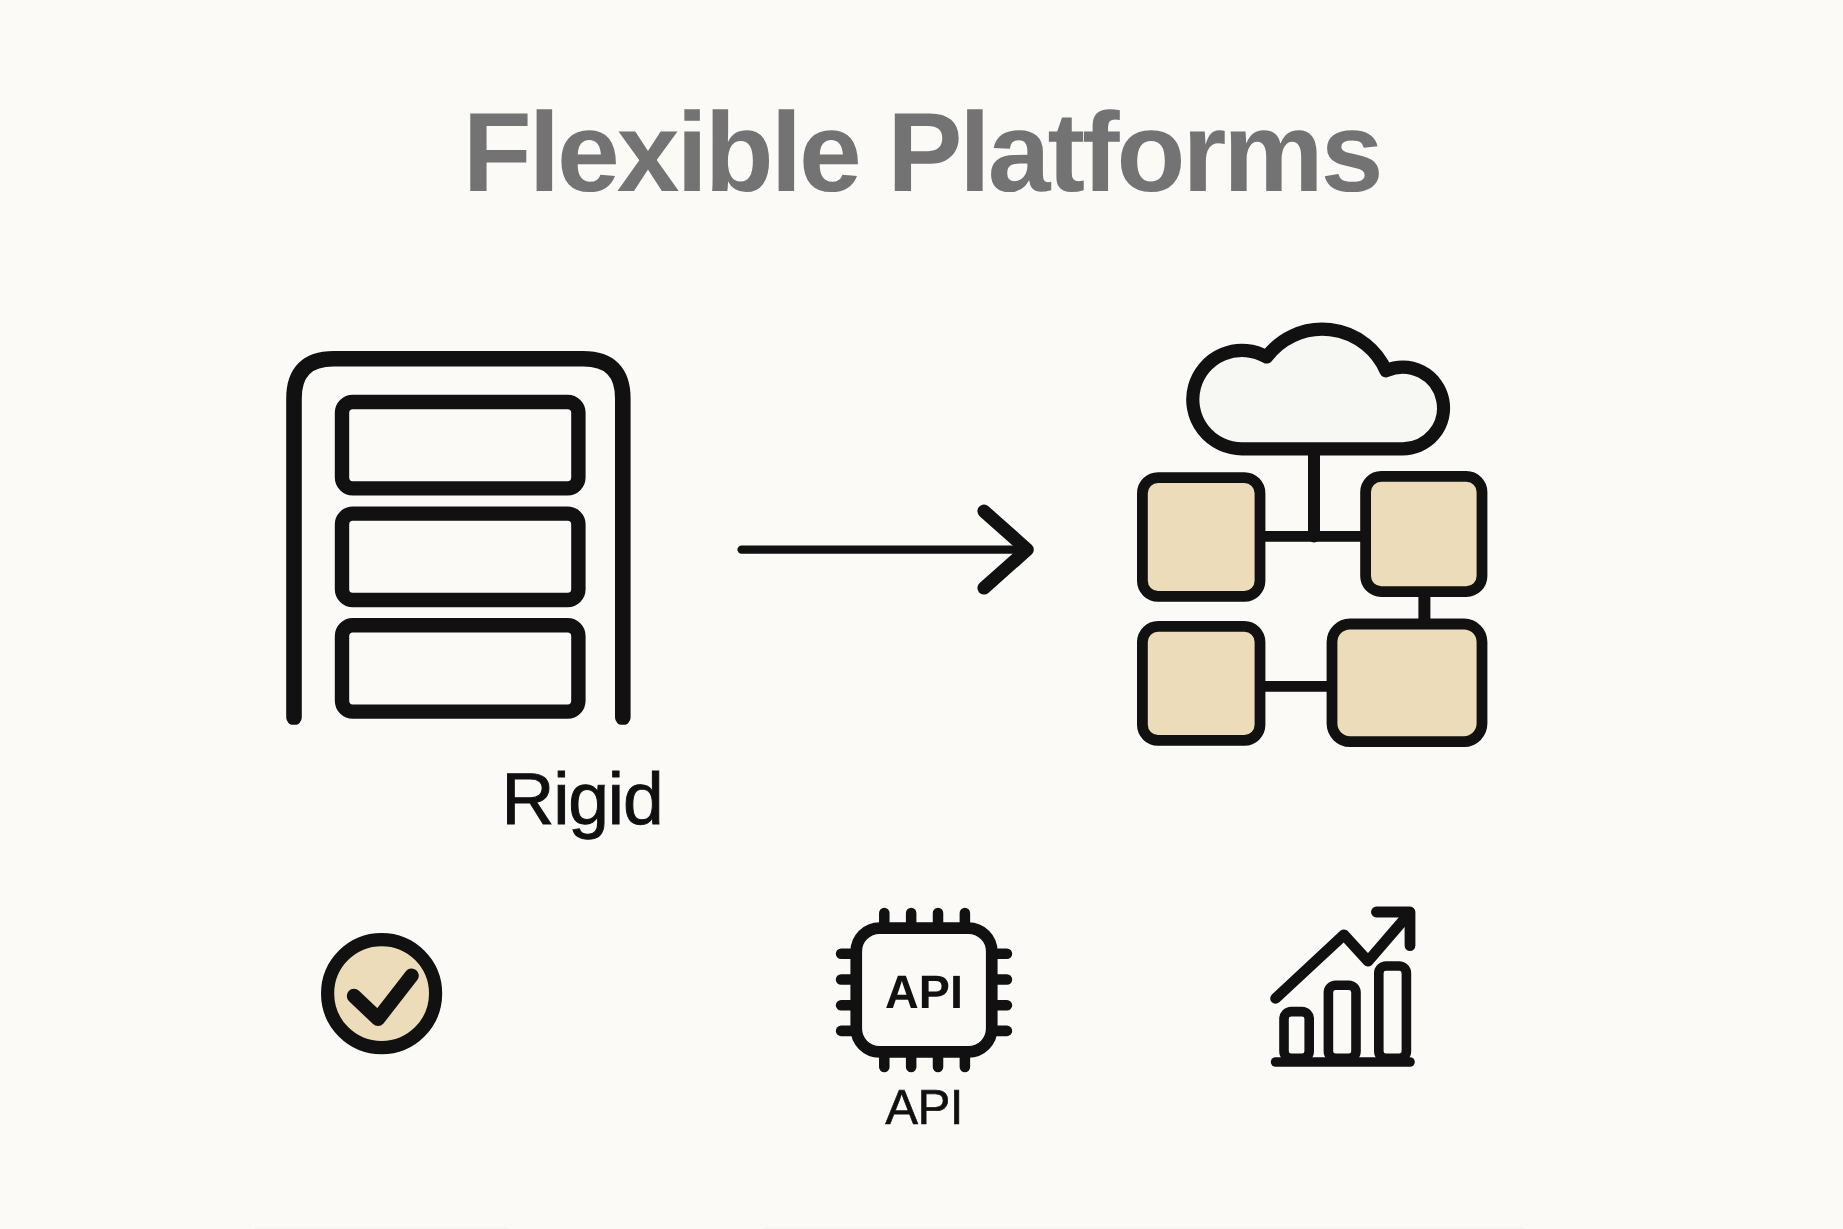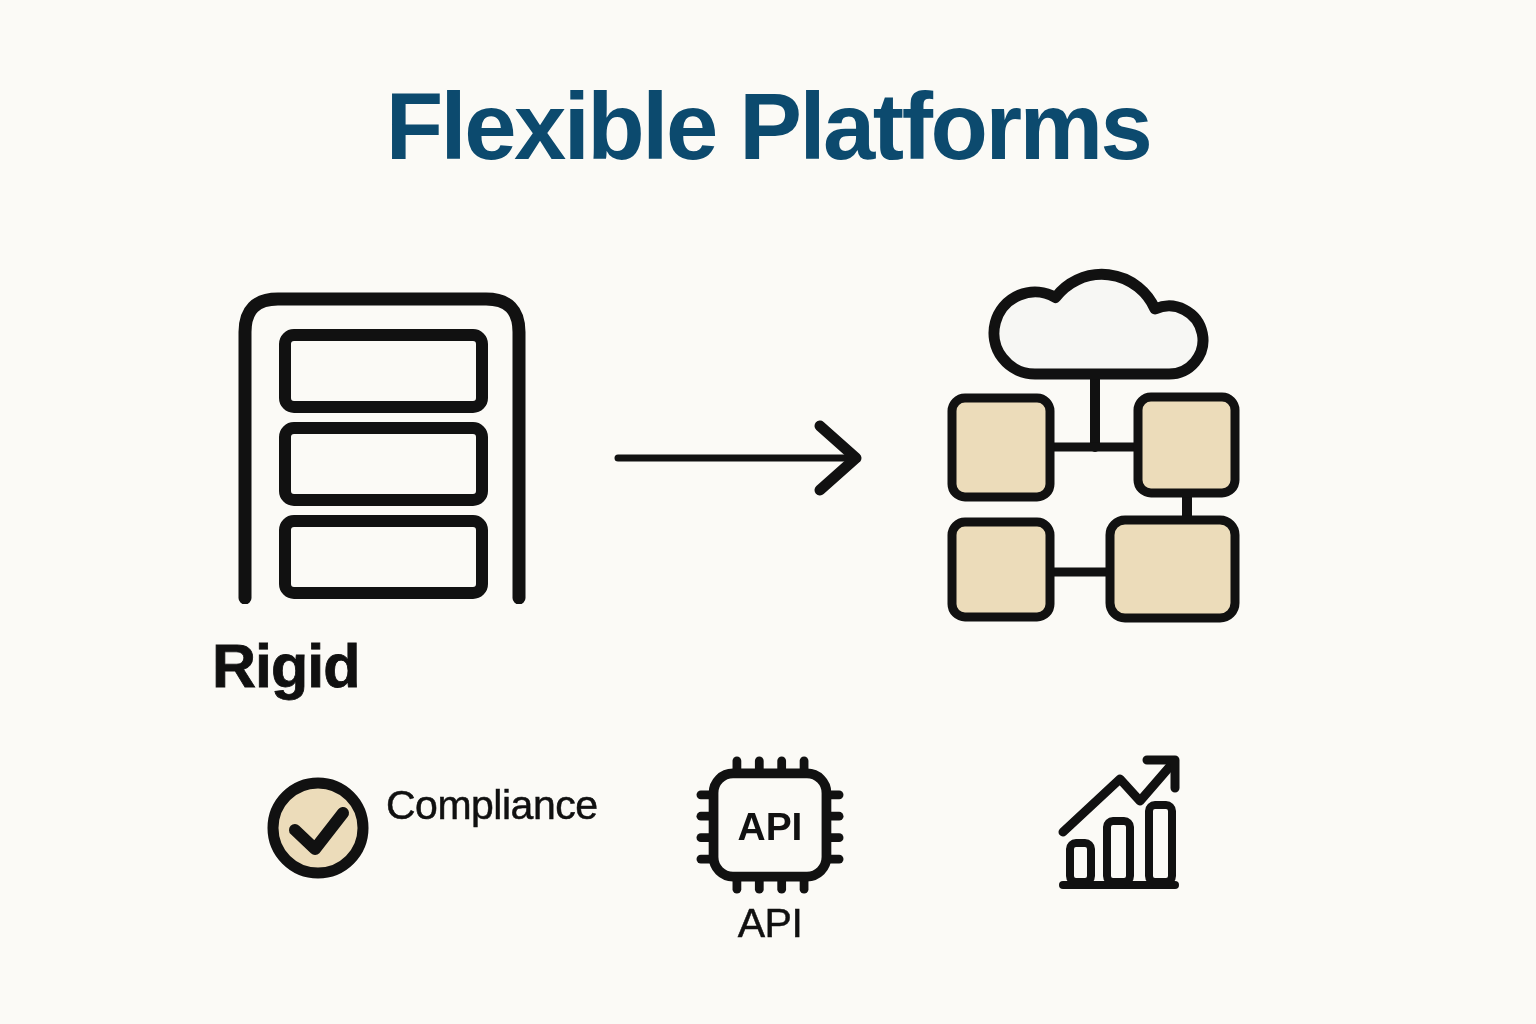--- a/index.html
+++ b/index.html
@@ -14,28 +14,28 @@
     color: #101010;
   }
   .abs { position: absolute; }
   .title {
     left: 0; right: 0; top: 80px;
     text-align: center;
     font-size: 94px;
     font-weight: 600;
     letter-spacing: -2.5px;
     line-height: 1;
-    color: #0c4a6e;
+    color: #737373;
   }
   .big-label {
     font-size: 61px;
-    font-weight: 700;
+    font-weight: 400;
     letter-spacing: -1px;
     line-height: 1;
-    text-align: left;
+    text-align: right;
     -webkit-text-stroke: 0.8px currentColor;
   }
   .feature-label {
     font-size: 41px;
     font-weight: 500;
     letter-spacing: -0.5px;
     line-height: 47px;
     -webkit-text-stroke: 0.5px currentColor;
   }
   .centered { text-align: center; }
@@ -80,21 +80,20 @@
     <rect class="beige-fill" x="198" y="159" width="97" height="96" rx="13" stroke-width="9"></rect>
     <rect class="beige-fill" x="12" y="284" width="98" height="95" rx="13" stroke-width="9"></rect>
     <rect class="beige-fill" x="170" y="282" width="125" height="98" rx="15" stroke-width="9"></rect>
   </svg>
 
   <svg class="abs" style="left:262px; top:772px;" width="112" height="112" viewBox="0 0 112 112" aria-hidden="true">
     <circle class="beige-fill" cx="56" cy="56" r="45" stroke-width="11"></circle>
     <path class="stroke" d="M 33 58 L 53 77 L 81 41" stroke-width="12" stroke-linecap="round" stroke-linejoin="round"></path>
   </svg>
   <div class="abs feature-label" style="left:386px; top:782px; width:300px;">
-    <div>Compliance</div>
   </div>
 
   <svg class="abs" style="left:692px; top:752px;" width="156" height="146" viewBox="0 0 160 150" aria-hidden="true">
     <g class="stroke" stroke-width="9" stroke-linecap="round">
       <line x1="46" y1="9" x2="46" y2="22"></line>
       <line x1="69" y1="9" x2="69" y2="22"></line>
       <line x1="92" y1="9" x2="92" y2="22"></line>
       <line x1="115" y1="9" x2="115" y2="22"></line>
       <line x1="46" y1="128" x2="46" y2="141"></line>
       <line x1="69" y1="128" x2="69" y2="141"></line>

